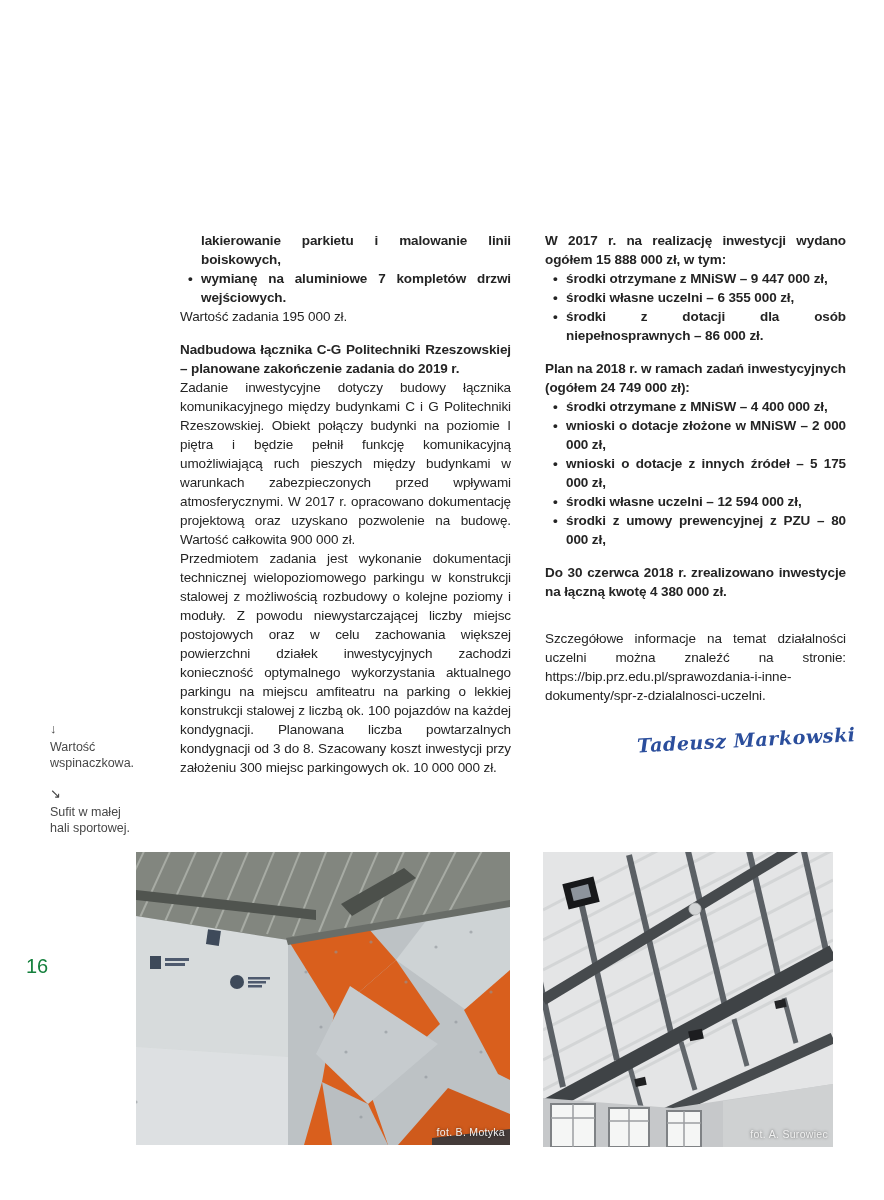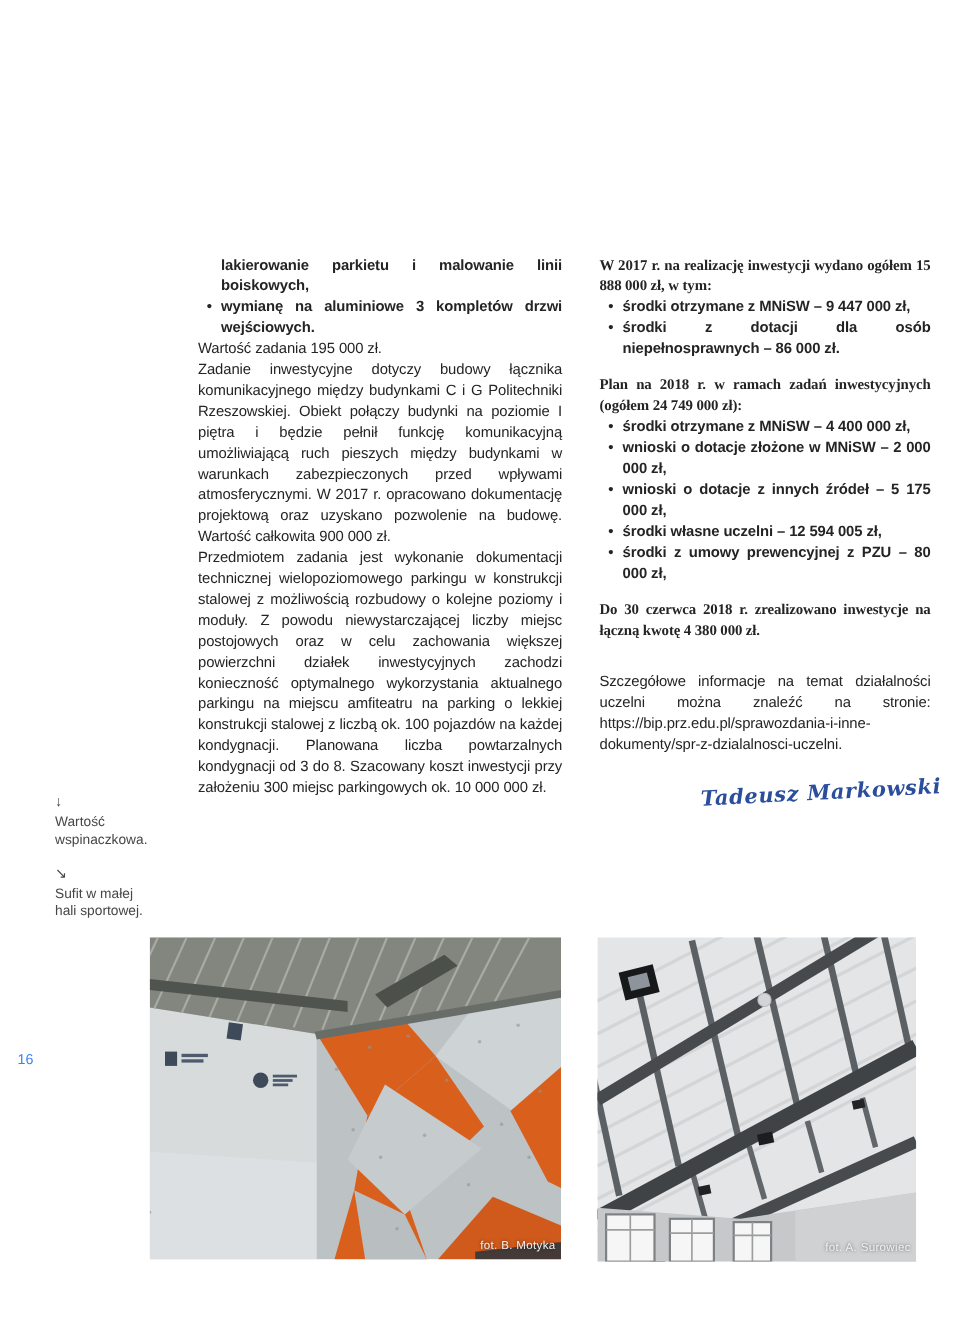--- a/index.html
+++ b/index.html
@@ -9,37 +9,37 @@
   }
   
   .col {
     position:absolute; top:231px;
     font-size:13.5px; line-height:19px; letter-spacing:-0.1px;
     text-align:justify; color:#242424;
   }
   .col-left  { left:180px; width:331px; }
   .col-right { left:545px; width:301px; }
   .col p { margin:0; }
-  .col p.h { font-weight:bold; margin-top:14px;font-family:Liberation Serif, serif; }
+  .col p.h { font-weight:bold; margin-top:14px; }
   .col p.h.first { margin-top:0; }
   .col p.plain { margin-top:28px; }
   ul.blist { list-style:none; margin:0; padding:0 0 0 21px;font-weight:bold; }
   ul.blist li { position:relative; }
   ul.blist li.bulleted::before { content:"•"; position:absolute; left:-13px; }
   
   .margin-notes {
     position:absolute; left:50px; top:721px; width:86px;
     font-size:12.5px; line-height:16px; color:#474747;
   }
   .margin-note { margin-bottom:15px; }
   .margin-note .arrow { display:block; font-size:13px; margin-bottom:2px; color:#474747; }
   
   .page-number {
-    position:absolute; left:16px; top:955px;
-    font-size:13px; color:#3b82f6;
+    position:absolute; left:26px; top:955px;
+    font-size:20px; color:#15803d;
   }
   
   .signature {
     margin:26px 0 0 92px;
     font-family:"DejaVu Serif", serif; font-style:italic; font-weight:bold;
     font-size:19px; letter-spacing:0.6px; color:#2b4e9c;
     transform:rotate(-3deg); white-space:nowrap;
   }
   
   .photo { position:absolute; overflow:hidden; }
@@ -66,42 +66,44 @@
     </div>
     <div class="margin-note">
       <span class="arrow">↘</span>
       <span>Sufit w małej hali sportowej.</span>
     </div>
   </div>
 
   <div class="col col-left">
     <ul class="blist">
       <li>lakierowanie parkietu i malowanie linii boiskowych,</li>
-      <li class="bulleted">wymianę na aluminiowe 3 kompletów drzwi wejściowych.</li>
+      <li class="bulleted">wymianę na aluminiowe 7 kompletów drzwi wejściowych.</li>
     </ul>
     <p>Wartość zadania 195 000 zł.</p>
 
+    <p class="h">Nadbudowa łącznika C-G Politechniki Rzeszowskiej – planowane zakończenie zadania do 2019 r.</p>
     <p>Zadanie inwestycyjne dotyczy budowy łącznika komunikacyjnego między budynkami C i G Politechniki Rzeszowskiej. Obiekt połączy budynki na poziomie I piętra i będzie pełnił funkcję komunikacyjną umożliwiającą ruch pieszych między budynkami w warunkach zabezpieczonych przed wpływami atmosferycznymi. W 2017 r. opracowano dokumentację projektową oraz uzyskano pozwolenie na budowę. Wartość całkowita 900 000 zł.</p>
 
     <p>Przedmiotem zadania jest wykonanie dokumentacji technicznej wielopoziomowego parkingu w konstrukcji stalowej z możliwością rozbudowy o kolejne poziomy i moduły. Z powodu niewystarczającej liczby miejsc postojowych oraz w celu zachowania większej powierzchni działek inwestycyjnych zachodzi konieczność optymalnego wykorzystania aktualnego parkingu na miejscu amfiteatru na parking o lekkiej konstrukcji stalowej z liczbą ok. 100 pojazdów na każdej kondygnacji. Planowana liczba powtarzalnych kondygnacji od 3 do 8. Szacowany koszt inwestycji przy założeniu 300 miejsc parkingowych ok. 10 000 000 zł.</p>
   </div>
 
   <div class="col col-right">
     <p class="h first">W 2017 r. na realizację inwestycji wydano ogółem 15 888 000 zł, w tym:</p>
     <ul class="blist">
       <li class="bulleted">środki otrzymane z MNiSW – 9 447 000 zł,</li>
+      <li class="bulleted">środki własne uczelni – 6 355 000 zł,</li>
       <li class="bulleted">środki z dotacji dla osób niepełnosprawnych – 86 000 zł.</li>
     </ul>
 
     <p class="h">Plan na 2018 r. w ramach zadań inwestycyjnych (ogółem 24 749 000 zł):</p>
     <ul class="blist">
       <li class="bulleted">środki otrzymane z MNiSW – 4 400 000 zł,</li>
       <li class="bulleted">wnioski o dotacje złożone w MNiSW – 2 000 000 zł,</li>
       <li class="bulleted">wnioski o dotacje z innych źródeł – 5 175 000 zł,</li>
-      <li class="bulleted">środki własne uczelni – 12 594 005 zł,</li>
+      <li class="bulleted">środki własne uczelni – 12 594 000 zł,</li>
       <li class="bulleted">środki z umowy prewencyjnej z PZU – 80 000 zł,</li>
     </ul>
 
     <p class="h">Do 30 czerwca 2018 r. zrealizowano inwestycje na łączną kwotę 4 380 000 zł.</p>
 
     <p class="plain">Szczegółowe informacje na temat działalności uczelni można znaleźć na stronie: https://bip.prz.edu.pl/sprawozdania-i-inne-dokumenty/spr-z-dzialalnosci-uczelni.</p>
 
     <div class="signature">Tadeusz Markowski</div>
   </div>
 

